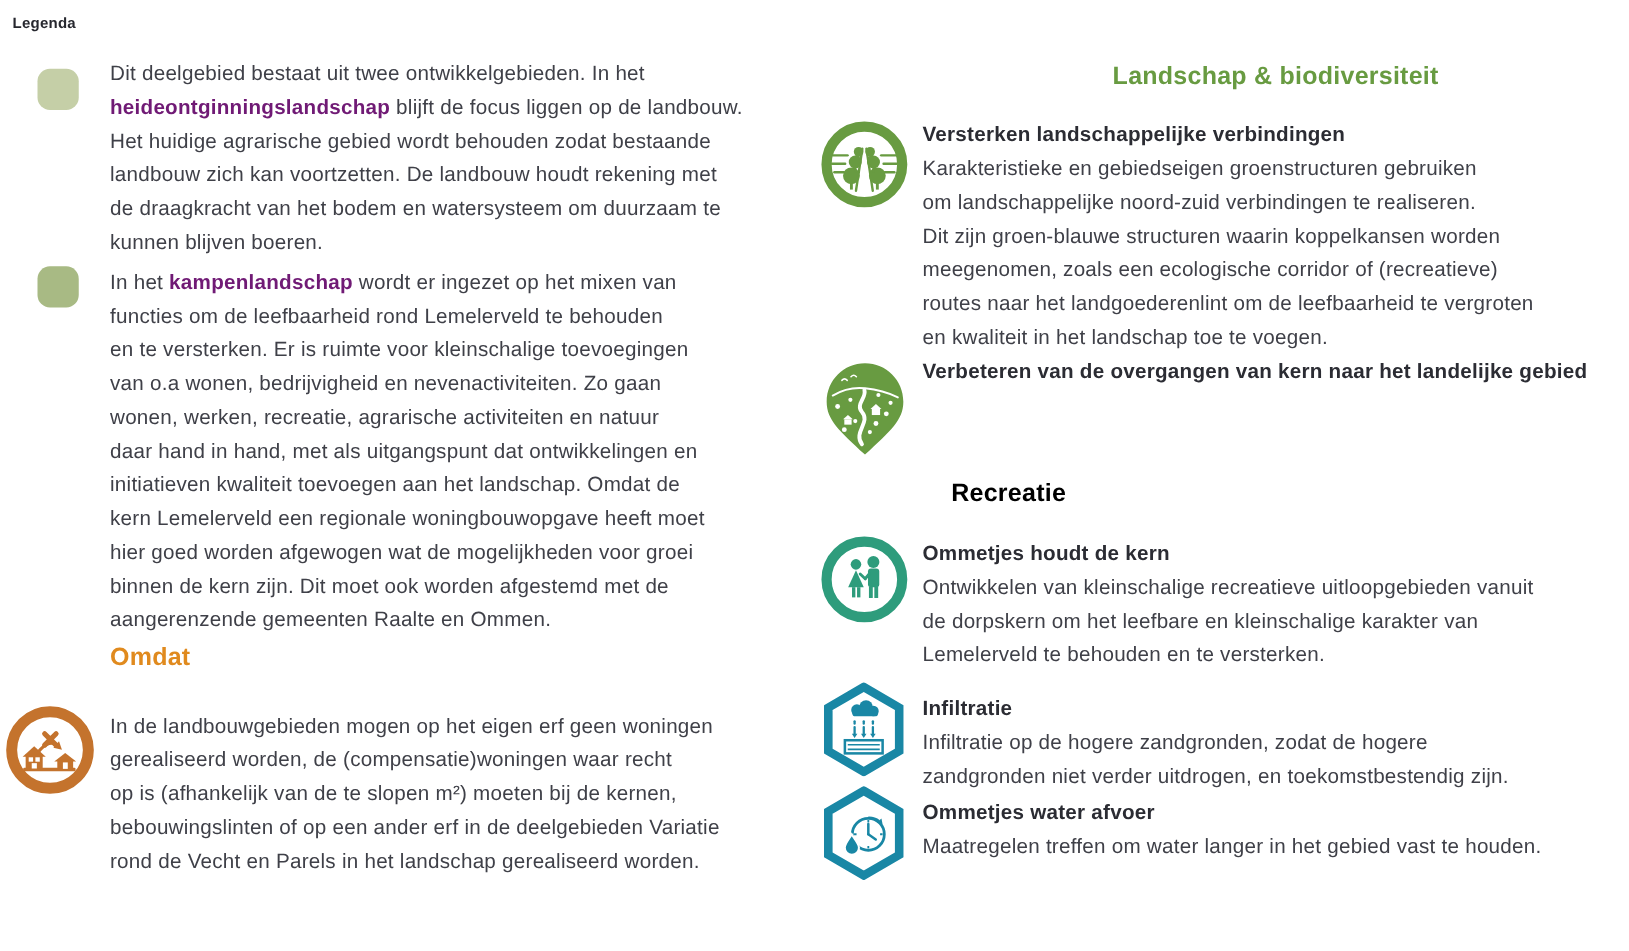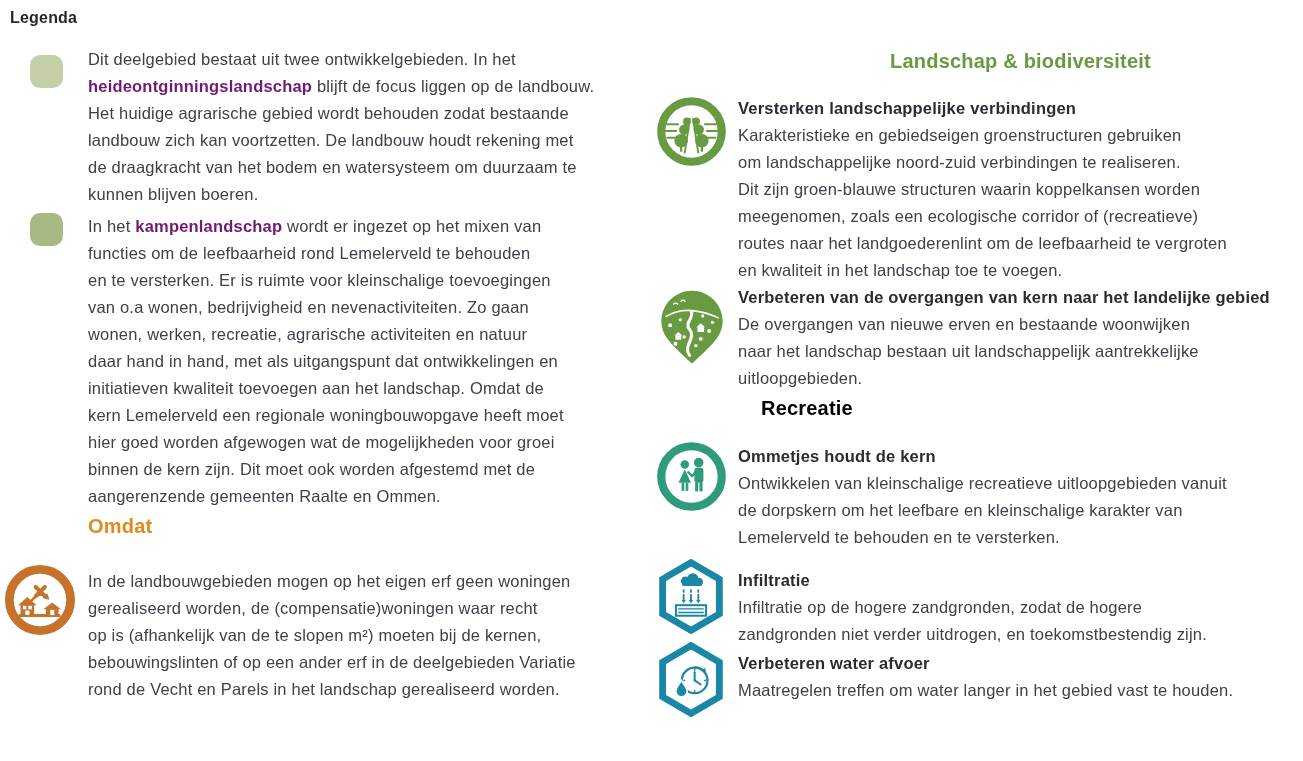--- a/index.html
+++ b/index.html
@@ -12,21 +12,21 @@
     overflow:hidden;
   }
   p{margin:0;}
   h1,h2{margin:0;font-weight:700;}
 
   .col-left{position:absolute;left:0;top:0;width:652px;}
   .col-right{position:absolute;left:655px;top:0;width:648px;}
 
   .legend-title{
     margin:8px 0 0 10px;
-    font-size:16px;line-height:20px;
+    font-size:12px;line-height:20px;
     color:#26272e;letter-spacing:.2px;
   }
 
   .row{display:grid;}
   .row-left{grid-template-columns:88px 1fr;}
   .row-right{grid-template-columns:83px 1fr;}
 
   .body{
     font-size:16.5px;line-height:27px;
     letter-spacing:.2px;
@@ -207,23 +207,20 @@
             <circle cx="55.5" cy="45" r="2"></circle>
               <circle cx="59" cy="36" r="1.7"></circle>
             <circle cx="49" cy="29.5" r="1.7"></circle>
               <circle cx="26" cy="33.5" r="1.7"></circle>
             <circle cx="42" cy="60" r="1.7"></circle>
           </g>
         </svg>
       </div>
       <div>
         <p class="entry-title">Verbeteren van de overgangen van kern naar het landelijke gebied</p>
-        <p class="body">De overgangen van nieuwe erven en bestaande woonwijken
-naar het landschap bestaan uit landschappelijk aantrekkelijke
-uitloopgebieden.</p>
       </div>
     </div>
 
     <h2 class="section teal">Recreatie</h2>
 
     <div class="row row-right mt-r3">
       <div>
         <svg class="icon icon-couple" width="73" height="73" viewBox="0 0 76 76">
           <circle cx="38" cy="38" r="31.5" fill="none" stroke="#2e9c7c" stroke-width="8.5"></circle>
           <g fill="#2e9c7c">
@@ -299,19 +296,19 @@
               <path d="M52.5 42 h-2.2"></path>
               <path d="M40 54.5 v-2.2"></path>
               <path d="M27.5 42 h2.2"></path>
           </g>
           <path d="M49.5 30.5 A14.5 14.5 0 0 0 40 27.5" stroke="#1987a5" stroke-width="2" fill="none"></path>
           <polygon points="52.5,33.5 47.5,31.8 51.5,28.2" fill="#1987a5"></polygon>
           <path d="M25.5 42 C23 46.5 19.4 50 19.4 53.8 A6.2 6.2 0 0 0 31.8 53.8 C31.8 50 28 46.5 25.5 42 Z" fill="#1987a5" stroke="#ffffff" stroke-width="1.8"></path>
         </svg>
       </div>
       <div>
-        <p class="entry-title">Verbeteren water afvoer</p>
+        <p class="entry-title">Ommetjes water afvoer</p>
         <p class="body">Maatregelen treffen om water langer in het gebied vast te houden.</p>
       </div>
     </div>
   </div>
 
 </div>
 
 </body></html>

